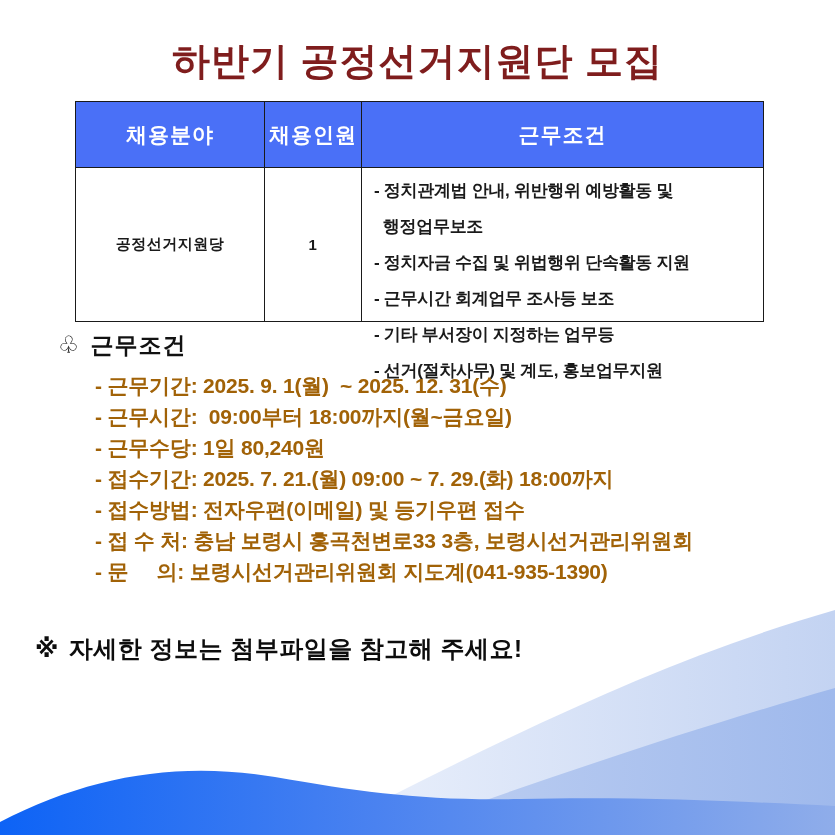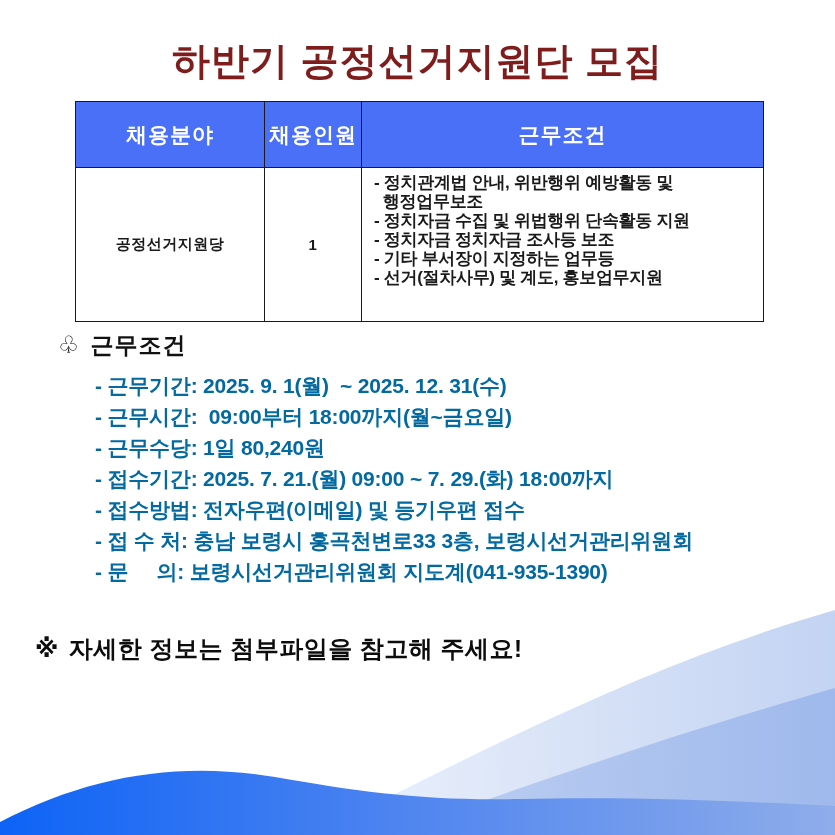--- a/index.html
+++ b/index.html
@@ -30,30 +30,30 @@
     height:66px;background:#4a70f7;color:#ffffff;
     display:flex;align-items:center;justify-content:center;
     font-size:21px;font-weight:bold;letter-spacing:1px;
   }
   .td-center{
     height:153px;display:flex;align-items:center;justify-content:center;
     font-size:15px;font-weight:bold;color:#1a1a1a;letter-spacing:0.5px;
   }
   .td-duties{
     height:153px;padding:5px 8px 0 12px;
-    font-size:17px;font-weight:bold;line-height:19px;color:#1a1a1a;
+    font-size:17px;font-weight:bold;line-height:36px;color:#1a1a1a;
   }
   .duty{white-space:pre-wrap;letter-spacing:-0.3px;}
   
   .cond-section{position:absolute;left:58px;top:330px;}
   .cond-heading{font-size:23px;font-weight:bold;color:#111;letter-spacing:1px;}
   .cond-heading .club{font-size:24px;margin-right:10px;}
   .cond-list{margin-top:9px;margin-left:37px;}
   .cond{
-    font-size:21px;font-weight:bold;color:#0369a1;
+    font-size:21px;font-weight:bold;color:#a16207;
     line-height:31px;white-space:pre;letter-spacing:-0.2px;
   }
   
   .note{
     position:absolute;left:35px;top:633px;
     font-size:24px;font-weight:bold;color:#0d0d0d;letter-spacing:0.5px;
     white-space:nowrap;
   }
   .note .marker{margin-right:10px;}
   
@@ -67,21 +67,21 @@
 <div class="recruit-table">
   <div class="cell th">채용분야</div>
   <div class="cell th">채용인원</div>
   <div class="cell th">근무조건</div>
   <div class="cell td-center last-row">공정선거지원당</div>
   <div class="cell td-center last-row">1</div>
   <div class="cell td-duties last-row">
       <div class="duty">- 정치관계법 안내, 위반행위 예방활동 및
   행정업무보조</div>
       <div class="duty">- 정치자금 수집 및 위법행위 단속활동 지원</div>
-      <div class="duty">- 정치자금 정치자금 조사등 보조</div>
+      <div class="duty">- 근무시간 회계업무 조사등 보조</div>
       <div class="duty">- 기타 부서장이 지정하는 업무등</div>
       <div class="duty">- 선거(절차사무) 및 계도, 홍보업무지원</div>
     </div>
 </div>
 
 <div class="cond-section">
   <div class="cond-heading">
     <span class="club">♧</span><span>근무조건</span>
   </div>
   <div class="cond-list">

